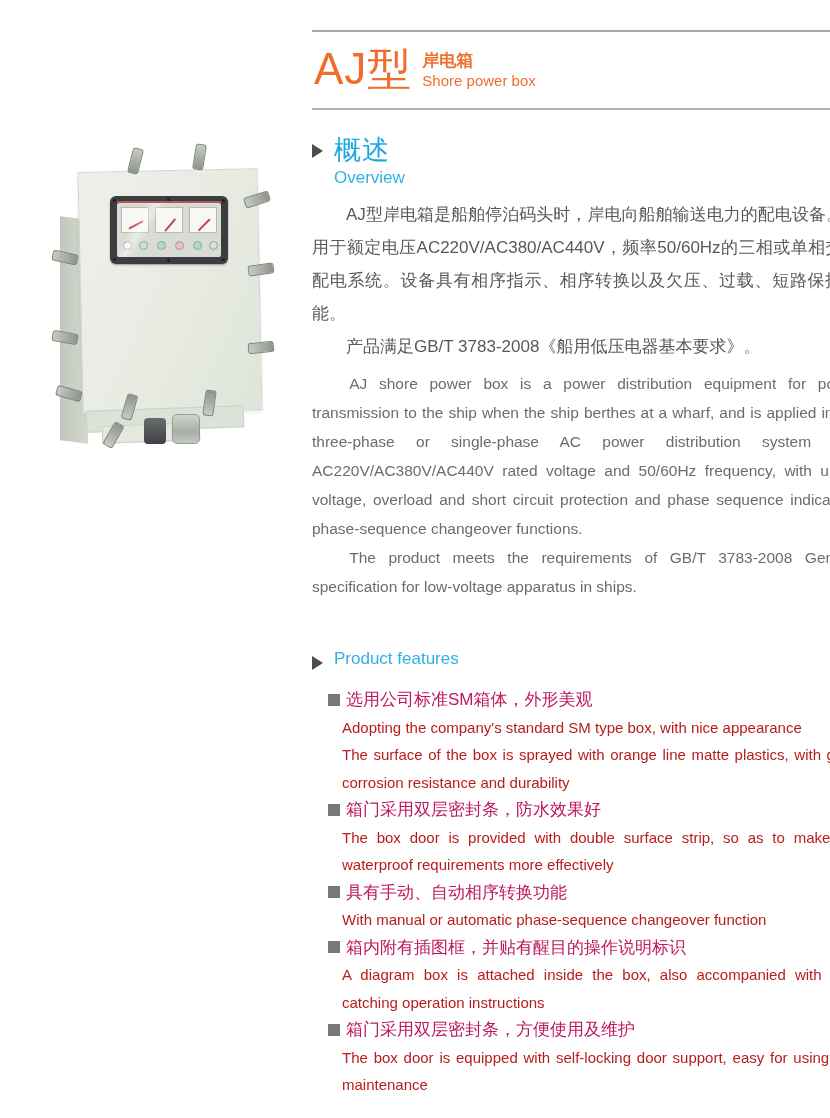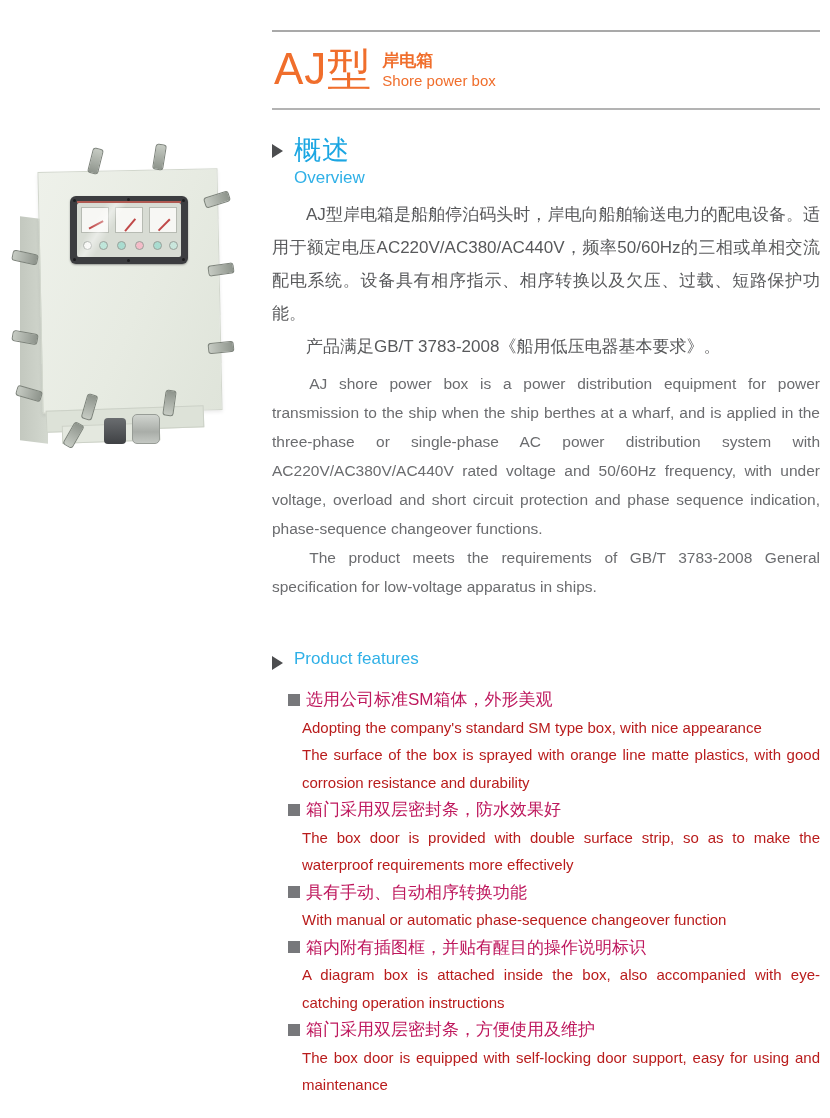--- a/index.html
+++ b/index.html
@@ -1,21 +1,21 @@
 <!DOCTYPE html>
 <html><head>
 <meta charset="utf-8">
 <style>
   html,body{margin:0;padding:0;}
   body{
     width:830px;height:1118px;background:#ffffff;position:relative;
     font-family:"Liberation Sans",sans-serif;overflow:hidden;
     -webkit-font-smoothing:antialiased;
   }
-  .page{position:absolute;inset:0;}
+  .page{position:absolute;inset:0;margin-left:40px;}
 
   
   .right-col{position:absolute;left:272px;top:0;width:548px;}
   .rule{height:2px;background:#b3b3b3;}
   .rule.first{margin-top:30px;height:2px;background:#a9a9a9;}
 
   .brand{display:flex;align-items:flex-start;box-sizing:border-box;height:76px;padding:12px 0 0 2px;}
   .brand-model{color:#f06e2c;font-size:44px;line-height:50px;font-weight:400;letter-spacing:1px;}
   .brand-sub{margin-left:10px;padding-top:7px;color:#f06e2c;}
   .brand-zh{font-size:17px;font-weight:bold;line-height:20px;}

